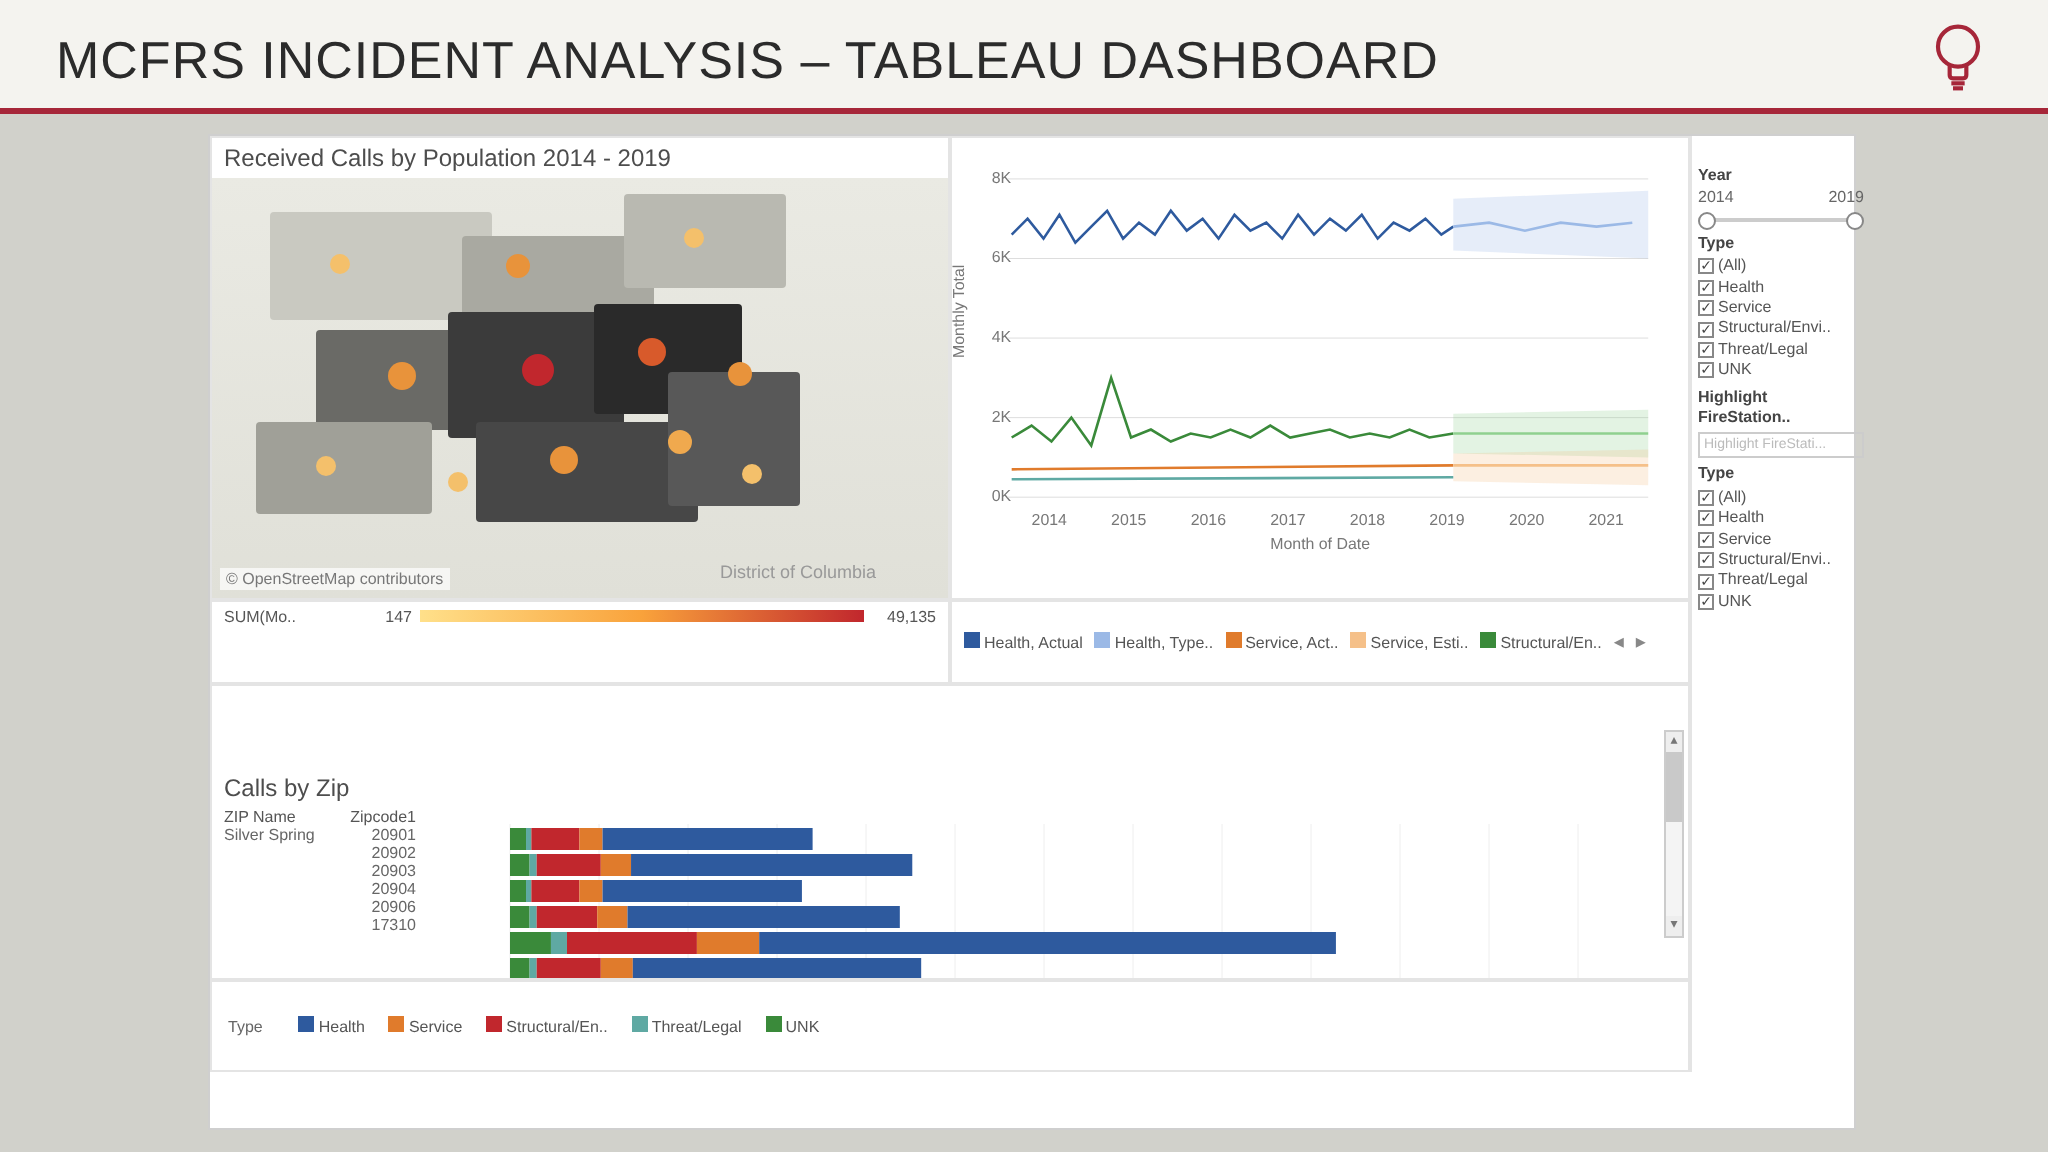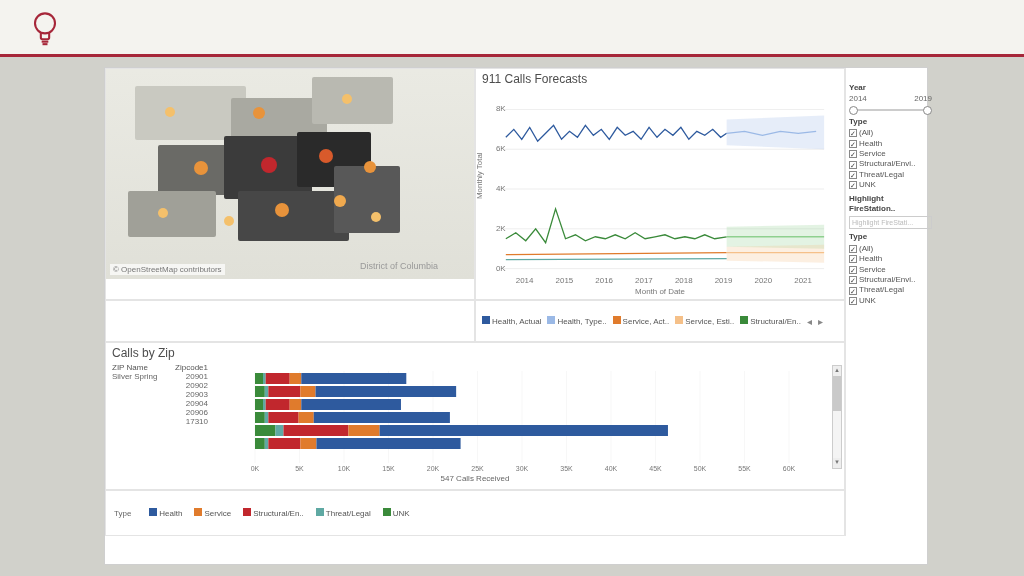--- a/index.html
+++ b/index.html
@@ -88,21 +88,21 @@
   }
   .slider-track::before { left:-2px; }
   .slider-track::after { right:-2px; }
   .side .row { display:flex; gap:3px; font-size:8px; color:#666; justify-content:space-between; }
   .chk { display:flex; align-items:center; gap:2px; color:#555; }
   .chk .box { width:8px; height:8px; border:1px solid #888; font-size:7px; line-height:7px; text-align:center; color:#444; }
   .highlight-input { border:1px solid #ccc; font-size:7px; color:#bbb; padding:1px 2px; margin:2px 0 3px 0; }
 
   
   .zip { grid-column: 1 / 3; border:1px solid #e4e4e4; position:relative; overflow:hidden; }
-  .zip-head { font-size:12px; color:#4d4d4d; padding:3px 6px; }
+  .zip-head { font-size:12px; color:#4d4d4d; padding:3px 6px;margin-top:41px; }
   .zip-body { display:flex; height: calc(100% - 36px); padding:0 6px;text-align:center; }
   .zip-labels { width:96px; font-size:8px; color:#666; }
   .zip-labels .h { display:flex; justify-content:space-between; color:#555; }
   .zip-labels .rlab { display:flex; justify-content:space-between; }
   .zip-bars { flex:1; position:relative; }
   .zip-bars svg { width:100%; height:100%; }
   .scroll { position:absolute; right:2px; top:22px; bottom:20px; width:10px; border:1px solid #ccc; background:#f4f4f4; }
   .scroll .thumb { position:absolute; top:0; left:0; right:0; height:34%; background:#c9c9c9; }
   .scroll .arr { position:absolute; left:0; right:0; height:10px; background:#eee; text-align:center; font-size:7px; color:#777; }
   .xaxis-lab { text-align:center; font-size:8px; color:#666; padding-top:1px; }
@@ -110,31 +110,33 @@
   .zip-legend { grid-column:1 / 3; border:1px solid #e4e4e4; padding:5px 8px; font-size:8px; color:#555;
     display:flex; align-items:center; gap:12px; }
   .zip-legend .lname { color:#666; margin-right:6px; }
 
   .arrow-ctrl { font-size:10px; color:#888; cursor:default; }
 </style>
 </head>
 <body>
 
 <div class="header">
+  <h1>MCFRS INCIDENT ANALYSIS – TABLEAU DASHBOARD</h1>
   <svg class="bulb" viewBox="0 0 40 48">
     <circle cx="20" cy="16" r="12" fill="none" stroke="#a62639" stroke-width="2.5"></circle>
     <path d="M15 27 L15 33 Q15 35 17 35 L23 35 Q25 35 25 33 L25 27" fill="none" stroke="#a62639" stroke-width="2.5"></path>
     <line x1="16" y1="38" x2="24" y2="38" stroke="#a62639" stroke-width="2.5"></line>
     <line x1="17" y1="41" x2="23" y2="41" stroke="#a62639" stroke-width="2.5"></line>
   </svg>
 </div>
 
 <div class="dash">
 
   <div class="panel">
+    <div class="ptitle">Received Calls by Population 2014 - 2019</div>
     <div class="map">
 
       <div class="region" style="left:8%;  top:8%;  width:30%; height:26%; background:#c9c9c1;"></div>
       <div class="region" style="left:34%; top:14%; width:26%; height:20%; background:#a9a9a1;"></div>
       <div class="region" style="left:56%; top:4%;  width:22%; height:22%; background:#b9b9b1;"></div>
       <div class="region" style="left:14%; top:36%; width:22%; height:24%; background:#6a6a66;"></div>
       <div class="region" style="left:32%; top:32%; width:24%; height:30%; background:#3b3b3b;"></div>
       <div class="region" style="left:52%; top:30%; width:20%; height:26%; background:#2a2a2a;"></div>
       <div class="region" style="left:36%; top:58%; width:30%; height:24%; background:#474747;"></div>
       <div class="region" style="left:62%; top:46%; width:18%; height:32%; background:#585858;"></div>
@@ -151,21 +153,20 @@
       <div class="mpt" style="left:62%; top:60%; width:12px; height:12px; background:#f0a94e;"></div>
       <div class="mpt" style="left:72%; top:68%; width:10px; height:10px; background:#f4c06b;"></div>
       <div class="mpt" style="left:32%; top:70%; width:10px; height:10px; background:#f4c06b;"></div>
       <div class="mpt" style="left:14%; top:66%; width:10px; height:10px; background:#f4c06b;"></div>
       <div class="copyright">© OpenStreetMap contributors</div>
       <div class="dc-label">District of Columbia</div>
     </div>
   </div>
 
   <div class="panel">
-    <div class="ptitle">911 Calls Forecasts</div>
     <svg class="forecast-svg" viewBox="0 0 370 210">
 
       <g class="axis">
         <text x="20" y="22">8K</text>
           <line x1="28" y1="20" x2="350" y2="20"></line>
         <text x="20" y="62">6K</text>
           <line x1="28" y1="60" x2="350" y2="60"></line>
         <text x="20" y="102">4K</text>
           <line x1="28" y1="100" x2="350" y2="100"></line>
         <text x="20" y="142">2K</text>
@@ -262,20 +263,26 @@
         <span class="box">✓</span>
         <span>Threat/Legal</span>
       </div>
     <div class="chk">
         <span class="box">✓</span>
         <span>UNK</span>
       </div>
   </div>
 
   <div class="legend-row">
+    <div class="grad-line">
+      <span class="lab">SUM(Mo..</span>
+      <span class="num">147</span>
+      <span class="bar grad grad-sum"></span>
+      <span class="num">49,135</span>
+    </div>
   </div>
 
   <div class="fc-legend">
     <span><span class="swatch" style="background:#2e5a9e"></span><span>Health, Actual</span></span>
     <span><span class="swatch" style="background:#9bb9e6"></span><span>Health, Type..</span></span>
     <span><span class="swatch" style="background:#e07b2c"></span><span>Service, Act..</span></span>
     <span><span class="swatch" style="background:#f5c089"></span><span>Service, Esti..</span></span>
     <span><span class="swatch" style="background:#3a8a3a"></span><span>Structural/En..</span></span>
     <span class="arrow-ctrl">◂</span>
     <span class="arrow-ctrl">▸</span>

